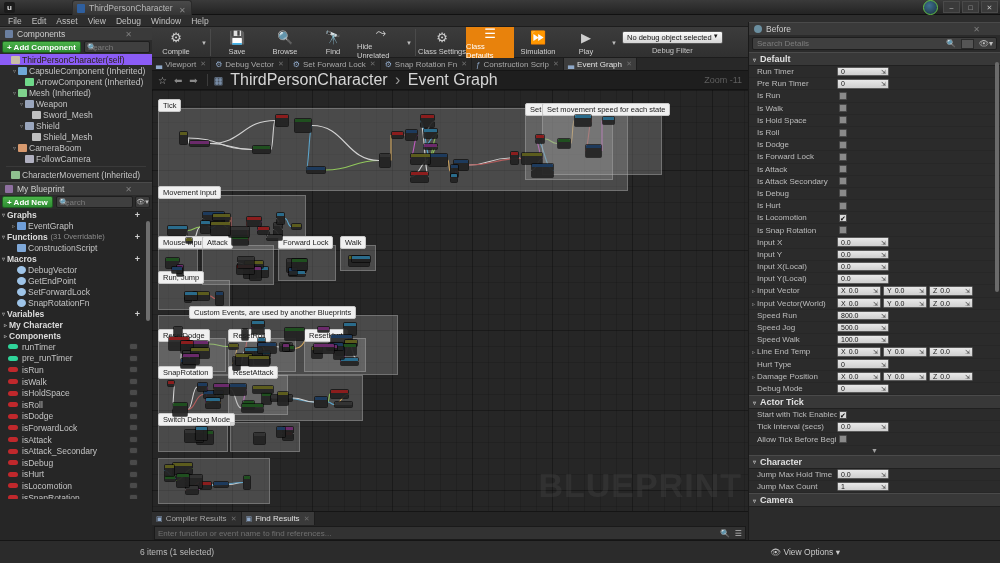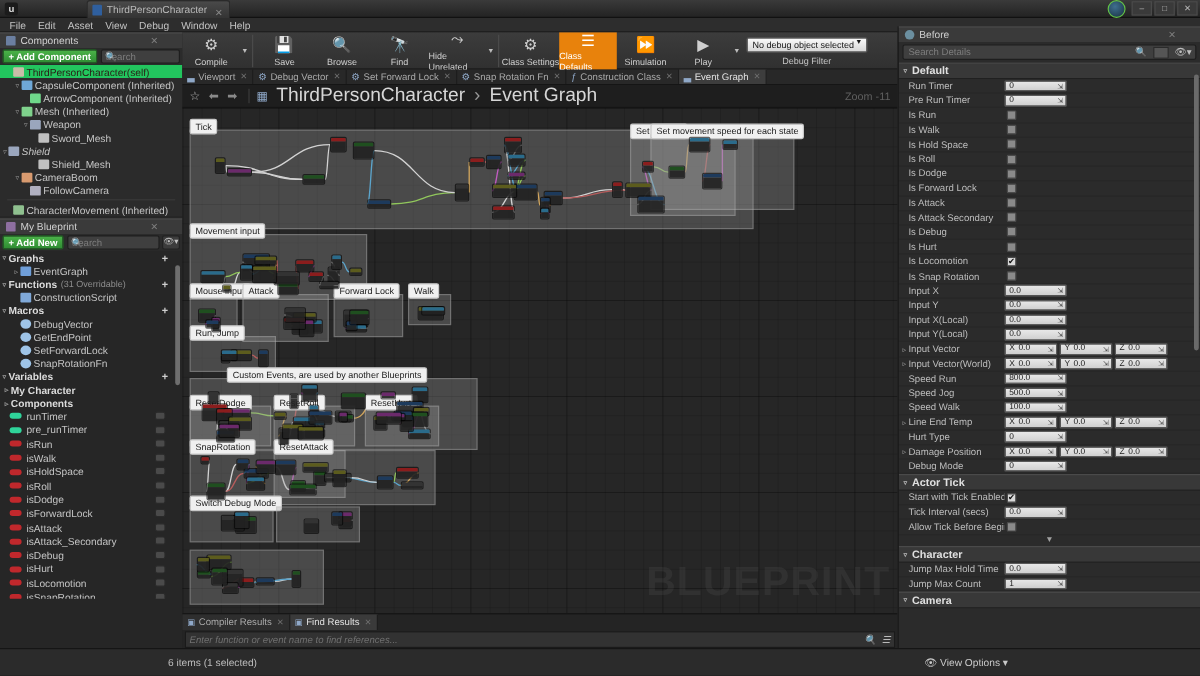--- a/index.html
+++ b/index.html
@@ -41,21 +41,21 @@
   .comp-toolrow { height:14px; display:flex; align-items:center; padding:1px 2px; background:#2b2b2b;}
   .btn-add { background:linear-gradient(to bottom,#4bb349,#2f8c33); border:1px solid #1f5f22;
     color:#fff; font-size:8px; font-weight:bold; padding:1px 4px; border-radius:2px; height:12px; line-height:10px;}
   .srch { flex:1; margin-left:3px; height:12px; background:#3f3f3f; border:1px solid #1e1e1e;
     border-radius:2px; position:relative; }
   .srch span { position:absolute; left:3px; top:1px; font-size:8px; color:#7d7d7d;}
   .srch .mag { position:absolute; right:3px; top:1px; font-size:8px; color:#b0b0b0;}
 
   .tree { background:#2b2b2b; overflow:hidden;}
   .trow { height:11px; display:flex; align-items:center; font-size:8.5px; color:#c4c4c4; white-space:nowrap;}
-  .trow.sel { background:#22c55e; color:#2a2218;}
+  .trow.sel { background:#8b5cf6; color:#2a2218;}
   .tri { width:7px; font-size:6px; color:#9a9a9a; text-align:center;}
   .ti { width:9px; height:8px; margin-right:2px; border-radius:1px; display:inline-block;}
   .sep-line { height:1px; background:#3a3a3a; margin:2px 6px;}
 
   .mbp-toolrow { height:14px; display:flex; align-items:center; padding:1px 2px; background:#2b2b2b;}
   .eye { width:15px; margin-left:2px; height:12px; background:#3c3c3c; border:1px solid #222;
      border-radius:2px; font-size:7px; color:#c0c0c0; text-align:center; line-height:10px;}
   .cat { height:11px; display:flex; align-items:center; font-size:8.5px; color:#dcdcdc;
      font-weight:bold; position:relative; }
   .cat .plus { position:absolute; right:12px; color:#d0d0d0; font-size:9px; font-weight:bold;}
@@ -123,21 +123,21 @@
   
   .resbar { position:absolute; left:152px; top:511px; width:596px; height:29px; background:#242424;
      border-top:1px solid #151515;}
   .restabs { height:13px; display:flex; }
   .restab { display:flex; align-items:center; padding:0 14px 0 4px; font-size:8px; color:#a8a8a8;
      position:relative; border-right:1px solid #1d1d1d; background:#2e2e2e;}
   .restab.active { background:#3a3a3a; color:#e0e0e0;}
   .restab .gx { position:absolute; right:4px; color:#6e6e6e; font-size:7px;}
   .findrow { height:14px; margin:1px 2px; background:#323232; border:1px solid #1a1a1a;
      display:flex; align-items:center; padding:0 3px; position:relative;}
-  .findrow span { font-size:8px; color:#707070;font-style:italic;}
+  .findrow span { font-size:8px; color:#707070;}
   .findrow .ri { position:absolute; right:3px; font-size:8px; color:#bbb;}
   .findrow .ri2 { position:absolute; right:15px; font-size:8px; color:#bbb;}
 
   
   .details { position:absolute; left:748px; top:22px; width:252px; height:518px; background:#2b2b2b;
      border-left:1px solid #1a1a1a;}
   .dsearch { height:13px; margin:2px 3px; background:#3f3f3f; border:1px solid #1e1e1e;
      border-radius:2px; position:relative; display:flex; align-items:center;}
   .dsearch span { font-size:8px; color:#7d7d7d; margin-left:4px;}
   .dsearch .mag { position:absolute; right:40px; font-size:8px; color:#b0b0b0;}
@@ -243,21 +243,21 @@
         <div class="trow" style="padding-left: 18px;">
           <span class="tri">▿</span>
           <span class="ti" style="background: rgb(154, 166, 189);"></span>
           <span>Weapon</span>
         </div>
         <div class="trow" style="padding-left: 25px;">
           <span class="tri"></span>
           <span class="ti" style="background: rgb(192, 192, 192);"></span>
           <span>Sword_Mesh</span>
         </div>
-        <div class="trow" style=" font-style: italic;">
+        <div class="trow" style="padding-left: 18px;">
           <span class="tri">▿</span>
           <span class="ti" style="background: rgb(154, 166, 189);"></span>
           <span>Shield</span>
         </div>
         <div class="trow" style="padding-left: 25px;">
           <span class="tri"></span>
           <span class="ti" style="background: rgb(192, 192, 192);"></span>
           <span>Shield_Mesh</span>
         </div>
         <div class="trow" style="padding-left: 11px;">
@@ -491,21 +491,21 @@
         <span>Set Forward Lock</span>
         <span class="gx">✕</span>
       </div>
       <div class="gtab">
         <span class="gi">⚙</span>
         <span>Snap Rotation Fn</span>
         <span class="gx">✕</span>
       </div>
       <div class="gtab">
         <span class="gi">ƒ</span>
-        <span>Construction Class</span>
+        <span>Construction Scrip</span>
         <span class="gx">✕</span>
       </div>
       <div class="gtab active">
         <span class="gi">▃</span>
         <span>Event Graph</span>
         <span class="gx">✕</span>
       </div>
     </div>
 
   <div class="bcbar">

